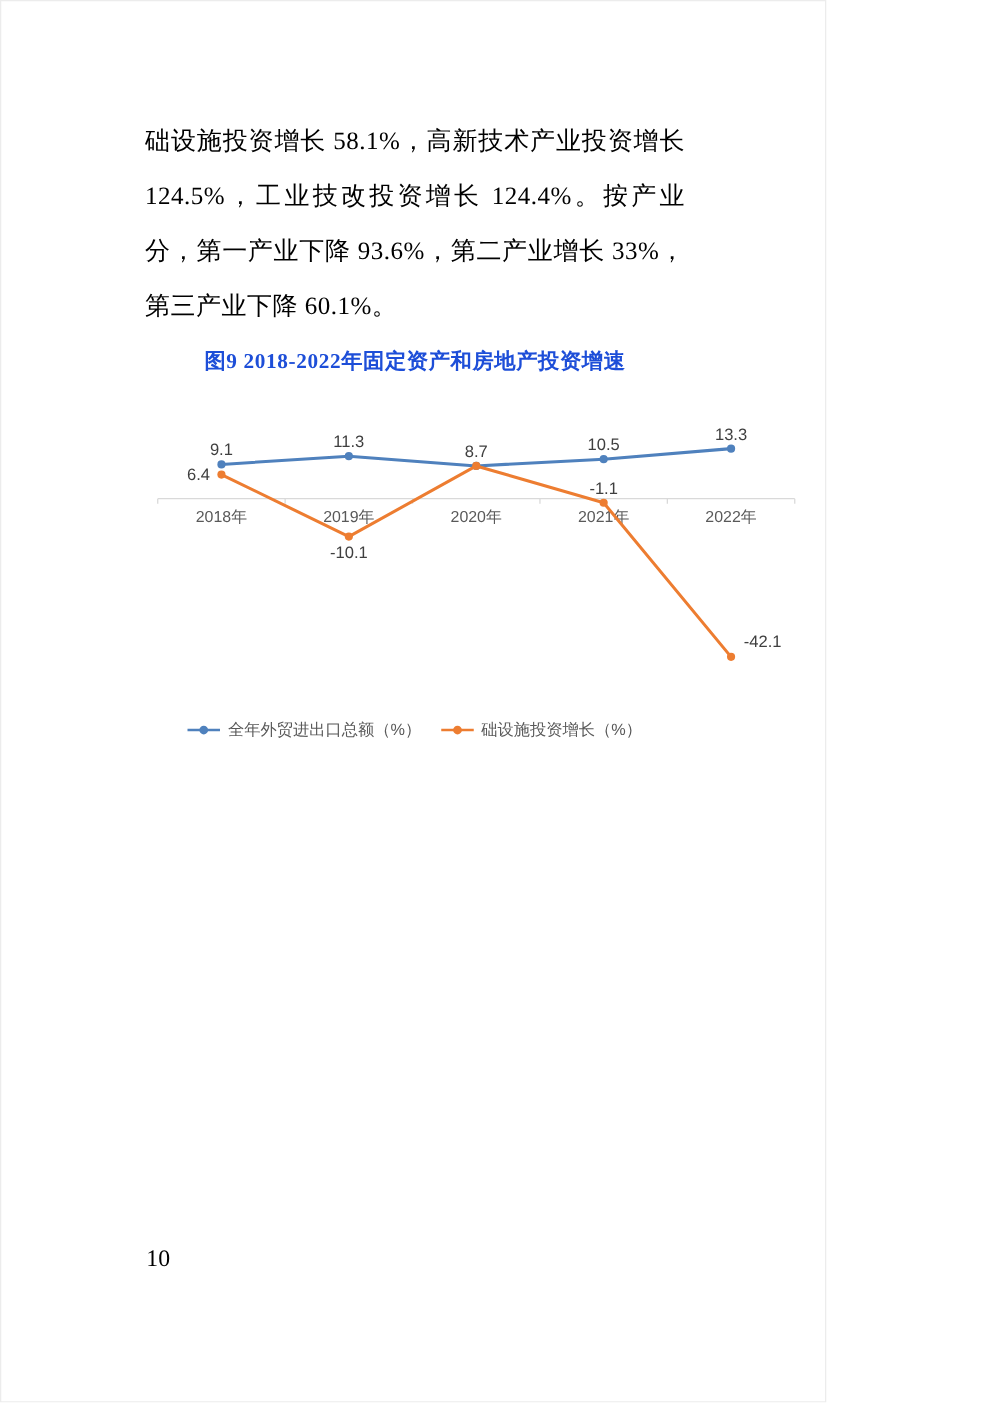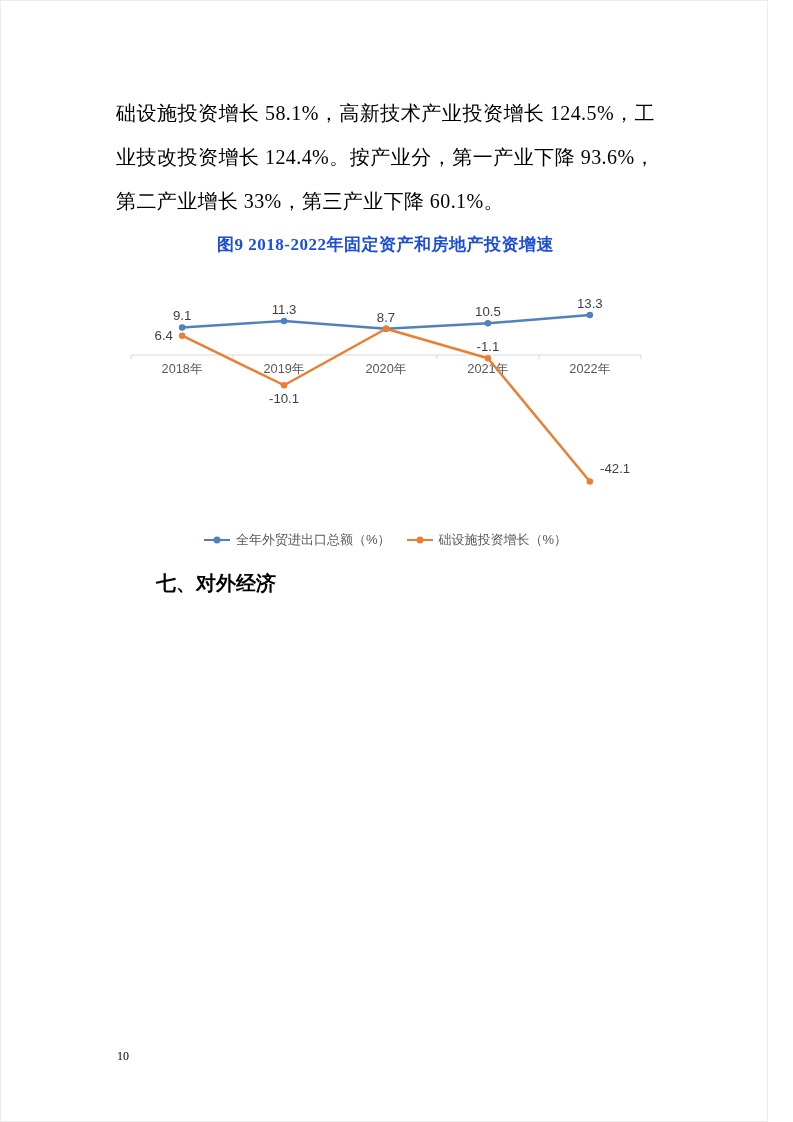--- a/index.html
+++ b/index.html
@@ -1,17 +1,17 @@
 <!DOCTYPE html>
 <html><head>
 <meta charset="utf-8">
 <style>
   html, body { margin: 0; padding: 0; background: #ffffff; }
   .page {
-    width: 768px; height: 1122px; box-sizing: border-box;
+    width: 661px; height: 1122px; box-sizing: border-box;
     padding: 90px 112px 20px 115px;
     background: #ffffff; position: relative; overflow: hidden;
     border: 1px solid #ececec;
     font-family: "Liberation Serif", "DejaVu Serif", serif;
     color: #000;
   }
   .body-text {
     font-size: 20px; line-height: 44px; margin: 0;
     text-align: justify; text-indent: 2em; letter-spacing: 0.4px;
   }
@@ -30,21 +30,21 @@
   .tick-label { font-family: "Liberation Sans", sans-serif; font-size: 12.5px; fill: #595959; }
   .data-label { font-family: "Liberation Sans", sans-serif; font-size: 13px; fill: #3f3f3f; }
   .chart-legend { display: flex; justify-content: center; align-items: center; gap: 16px; margin-top: 26px; }
   .legend-item { display: inline-flex; align-items: center; gap: 6px; }
   .legend-mark { display: inline-block; width: 26px; height: 2.5px; position: relative; }
   .legend-dot {
     position: absolute; width: 7px; height: 7px; border-radius: 50%;
     left: 50%; top: 50%; transform: translate(-50%, -50%);
   }
   .legend-text { font-family: "Liberation Sans", sans-serif; font-size: 13px; color: #595959; }
-  .page-number { position: absolute; left: 116px; top: 1048px; font-size: 12px; }
+  .page-number { position: absolute; left: 116px; top: 996px; font-size: 19px; }
 </style>
 </head>
 <body>
 
 <div class="page">
 
   <p class="body-text no-indent">础设施投资增长 58.1%，高新技术产业投资增长 124.5%，工业技改投资增长 124.4%。按产业分，第一产业下降 93.6%，第二产业增长 33%，第三产业下降 60.1%。</p>
 
   <figure class="chart-figure">
     <div class="chart-title">图9 2018-2022年固定资产和房地产投资增速</div>
@@ -93,18 +93,17 @@
         <span class="legend-item">
           <span class="legend-mark" style="background: rgb(237, 125, 49);">
             <span class="legend-dot" style="background: rgb(237, 125, 49);"></span>
           </span>
           <span class="legend-text">础设施投资增长（%）</span>
         </span>
       </div>
   </figure>
 
 
-  <h2 class="section-heading">七、对外经济</h2>
 
 
   <div class="page-number">10</div>
 
 </div>
 
 </body></html>

